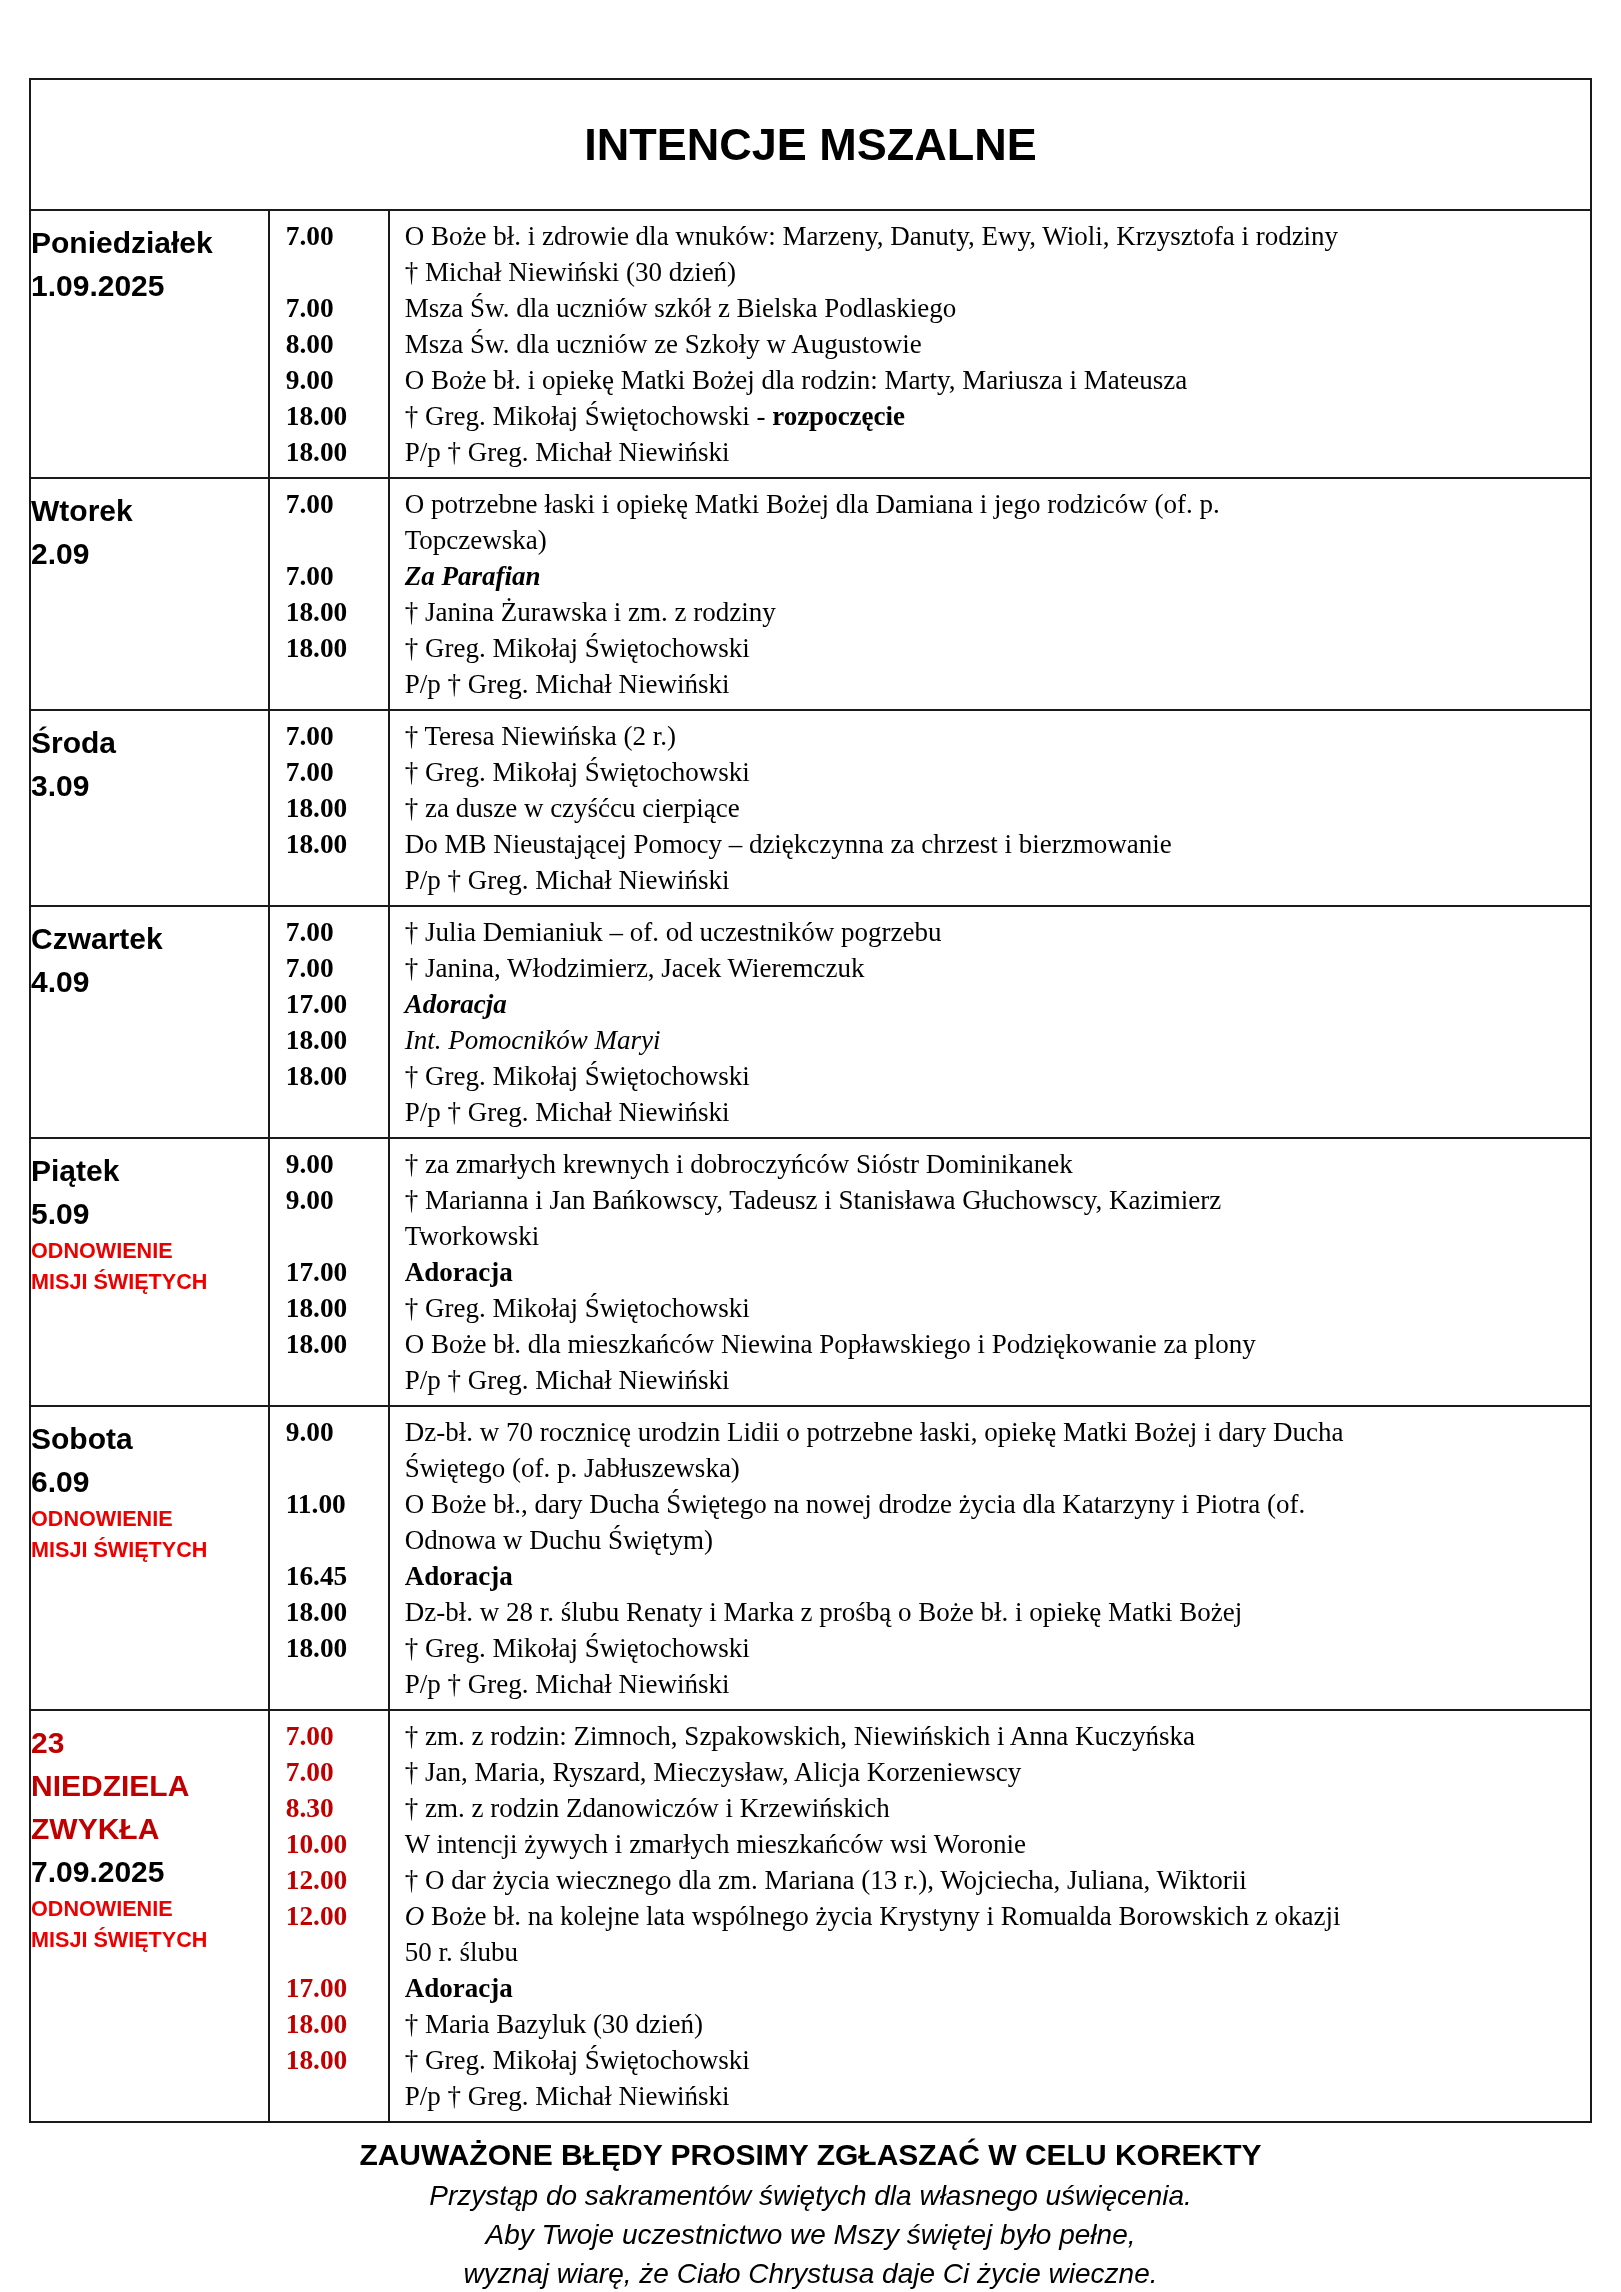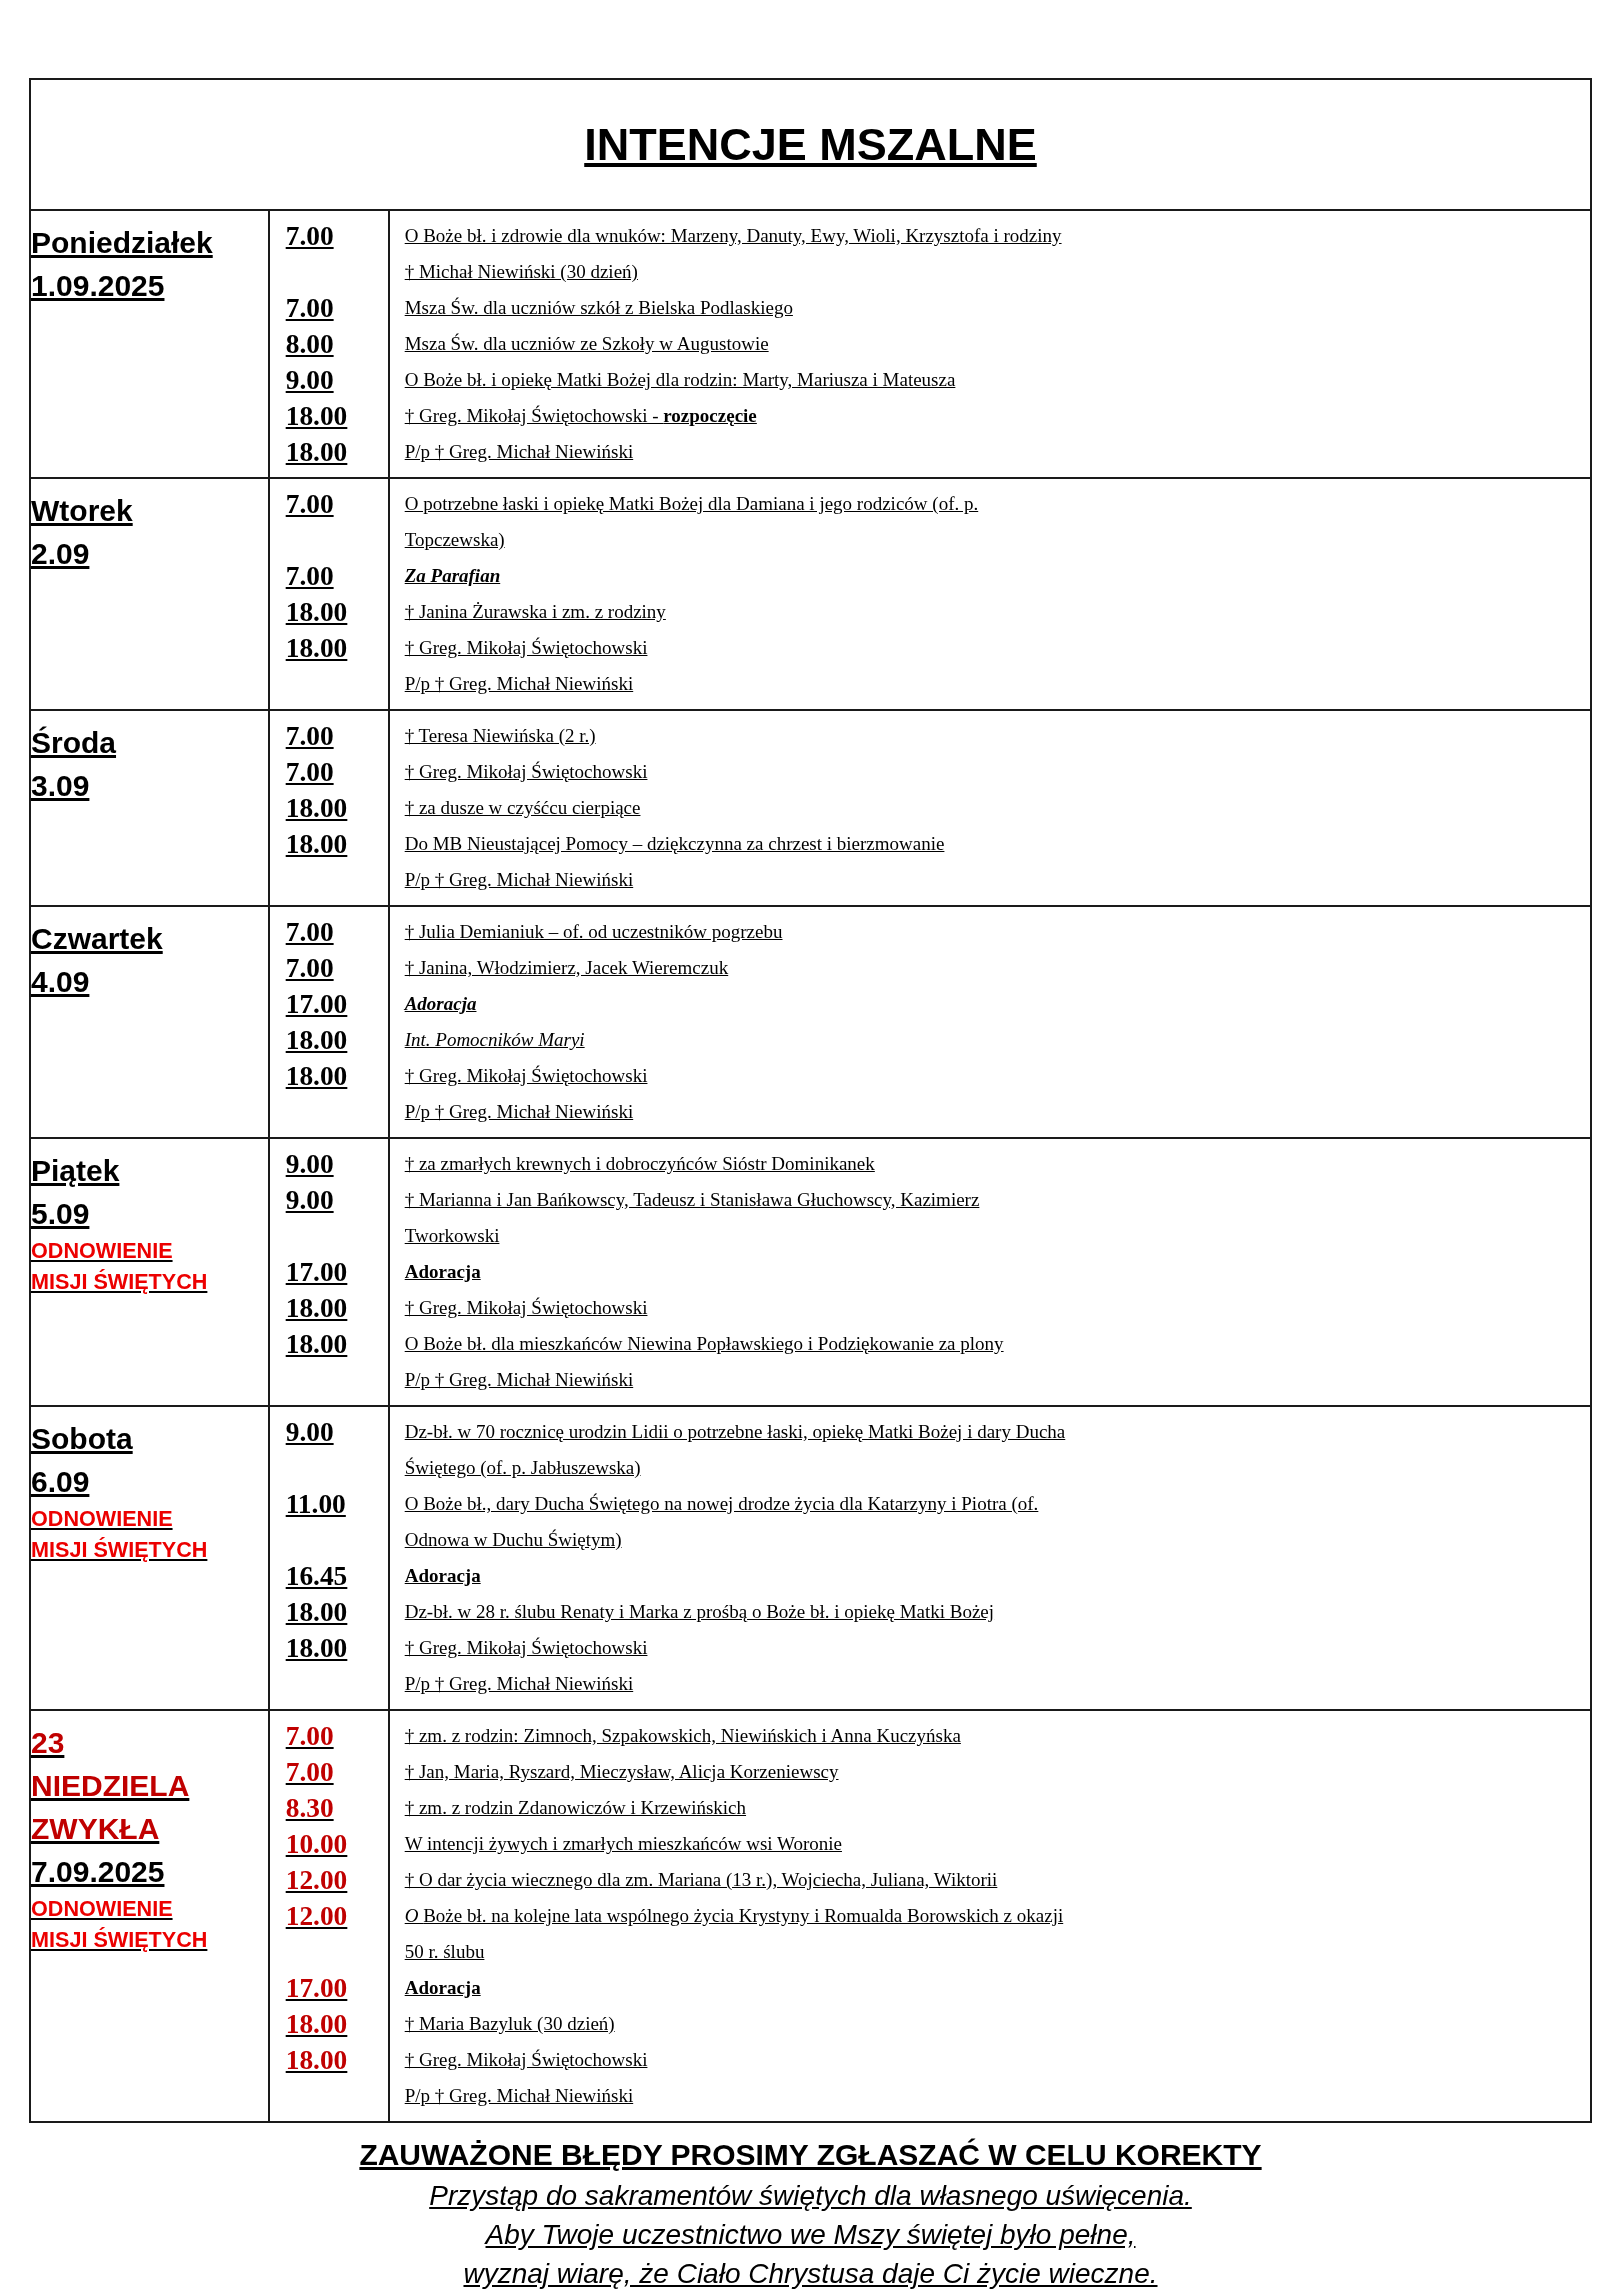--- a/index.html
+++ b/index.html
@@ -11,21 +11,20 @@
   html,body{margin:0;padding:0;background:#ffffff;}
   .sheet{
     position:relative;
     width:1621px;
     height:2293px;
     background:#ffffff;
     box-sizing:border-box;
     padding-top:78px;
     font-family:"Liberation Serif","DejaVu Serif",serif;
     color:#000;
-    text-decoration:underline;
   }
   .mass-table{
     margin:0 29px;
     border:2.9px solid var(--ink);
   }
   .title-row{
     height:129px;
     display:flex;
     flex-direction:column;
     justify-content:center;
@@ -82,21 +81,21 @@
     padding-left:15.7px;
     font-weight:bold;
     font-size:27.4px;
     line-height:36px;
   }
   .time-cell.red{color:var(--red);}
   .text-cell{
     flex:1;
     padding-left:16.7px;
     padding-right:7.8px;
-    font-size:19px;
+    font-size:27px;
     line-height:36px;
   }
   .text-line{min-height:36px;}
   .seg-n{font-weight:normal;font-style:normal;}
   .seg-b{font-weight:bold;}
   .seg-i{font-style:italic;}
   .seg-bi{font-weight:bold;font-style:italic;}
   .footer{
     margin-top:9.8px;
     text-align:center;

